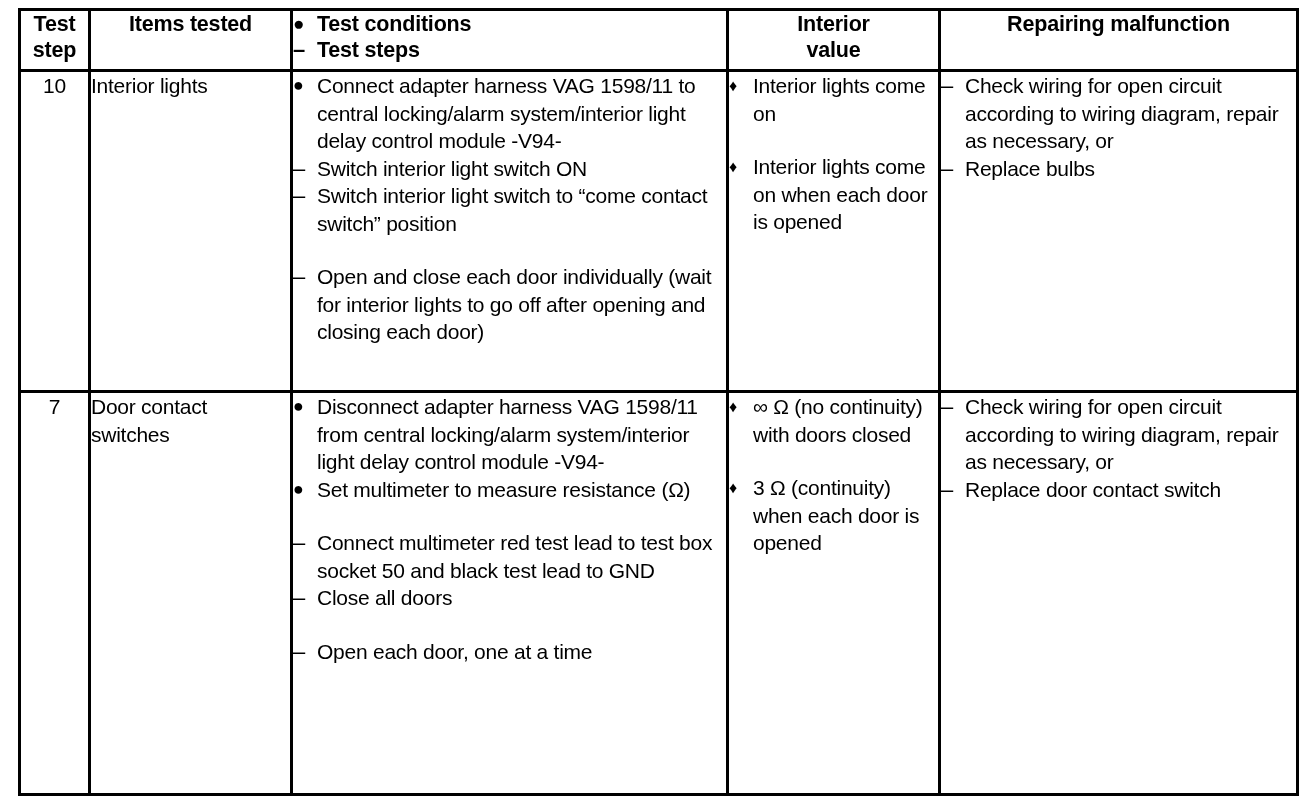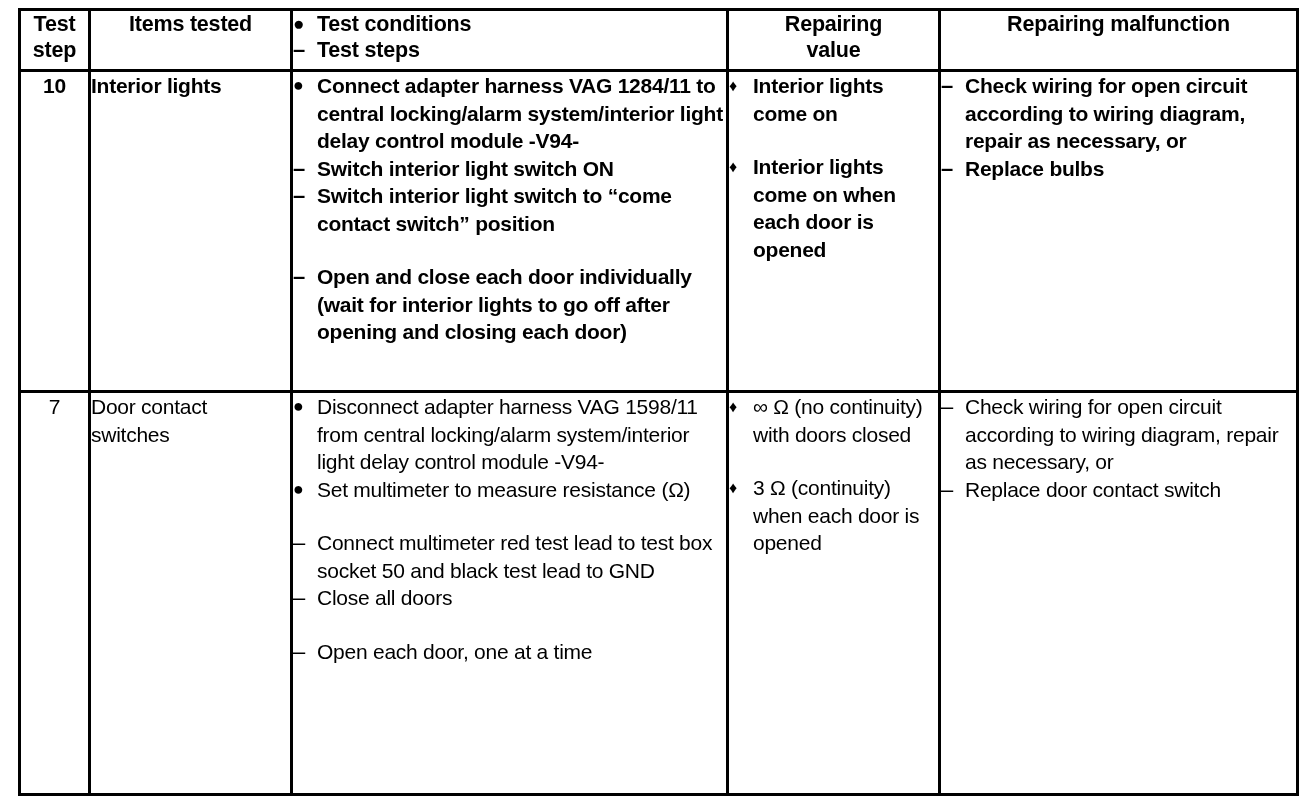--- a/index.html
+++ b/index.html
@@ -129,21 +129,21 @@
   }
   .marker.dot   { font-size: 18px; }
   .marker.dash  { font-size: 22px; }
   .marker.diamond { font-size: 16px; }
   .btext {
     flex: 1 1 auto;
     line-height: 27.5px;
   }
 
   
-  tr.row-10 td { height: 318px; font-weight: bold; }
+  tr.row-10 td { height: 318px; }
   tr.row-11 td { height: 400px; }
 </style>
 </head>
 <body>
 
 <div class="page">
 
   <table class="spec-table">
     <colgroup>
       <col class="c-step">
@@ -166,38 +166,38 @@
           <div class="hrow">
             <span class="mk dot">●</span>
             <span class="htxt">Test conditions</span>
           </div>
           <div class="hrow">
             <span class="mk dash">–</span>
             <span class="htxt">Test steps</span>
           </div>
         </th>
         <th class="hdr-center">
-          <span class="hl">Repairing</span>
+          <span class="hl">Interior</span>
           <span class="hl">value</span>
         </th>
         <th class="hdr-center">
           <span class="hl">Repairing malfunction</span>
         </th>
       </tr>
     </thead>
 
     <tbody>
       <tr class="row-10">
         <td class="cell step-cell">10</td>
         <td class="cell items-cell">Interior lights</td>
         <td class="cell">
           <ul class="blist">
               <li class="bitem">
                 <span class="marker dot">●</span>
-                <span class="btext">Connect adapter harness VAG 1284/11 to central locking/alarm system/interior light delay control module -V94-</span>
+                <span class="btext">Connect adapter harness VAG 1598/11 to central locking/alarm system/interior light delay control module -V94-</span>
               </li>
               <li class="bitem">
                 <span class="marker dash">–</span>
                 <span class="btext">Switch interior light switch ON</span>
               </li>
               <li class="bitem">
                 <span class="marker dash">–</span>
                 <span class="btext">Switch interior light switch to “come contact switch” position</span>
               </li>
               <li class="bitem spaced">

